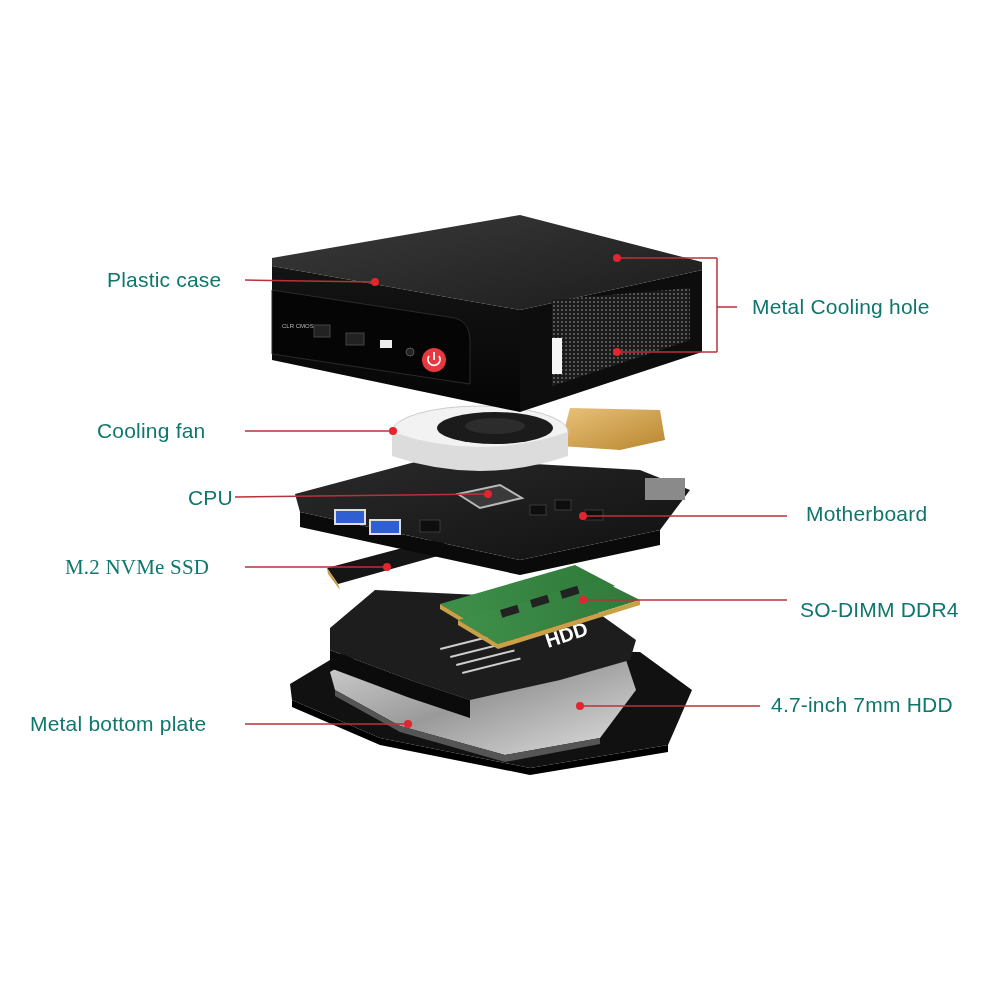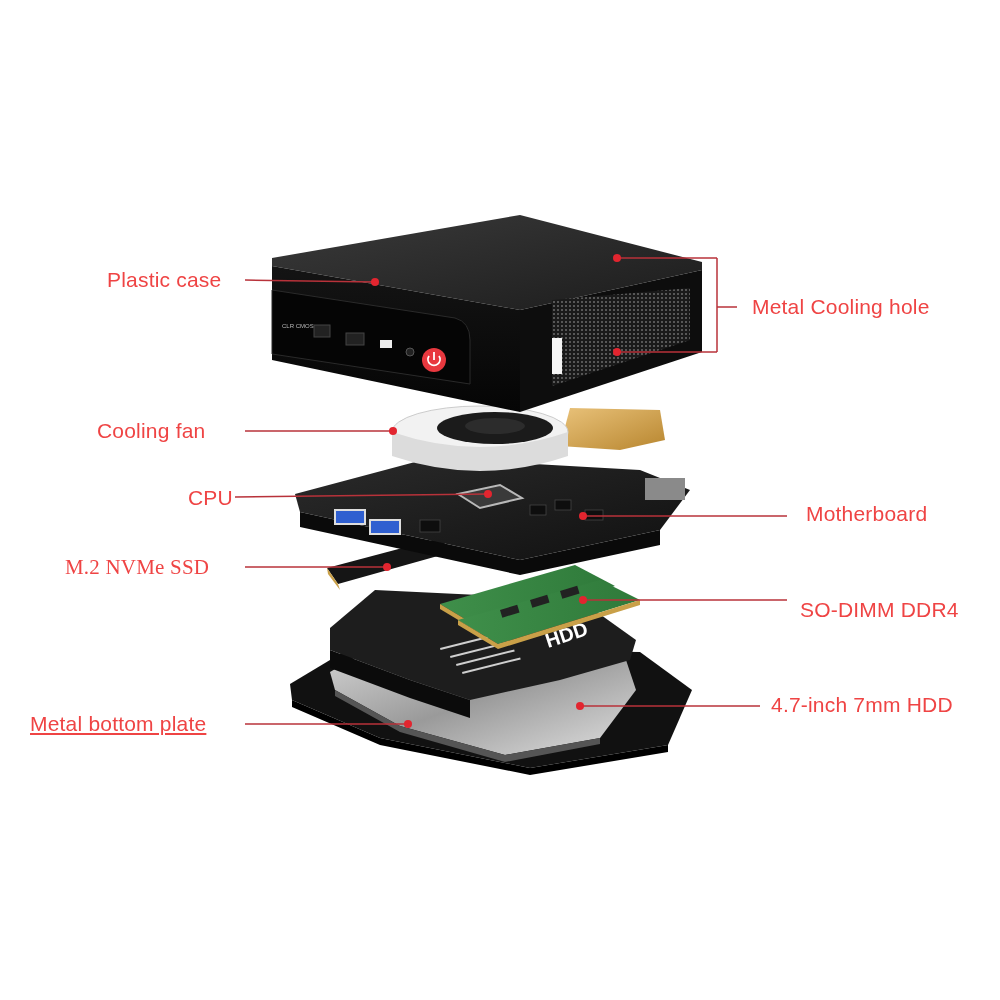--- a/index.html
+++ b/index.html
@@ -1,28 +1,28 @@
 <!DOCTYPE html>
 <html><head>
 <meta charset="utf-8">
 <style>
   html, body { margin:0; padding:0; background:#ffffff; }
   body { width:1000px; height:1000px; position:relative; overflow:hidden; font-family:"Liberation Sans", "DejaVu Sans", sans-serif; }
-  .label { position:absolute; font-size:21px; color:#ef4444; white-space:nowrap; line-height:1; letter-spacing:0.2px; }
+  .label { position:absolute; font-size:21px; color:#0f766e; white-space:nowrap; line-height:1; letter-spacing:0.2px; }
   .label.left { text-align:right; }
   svg.art { position:absolute; left:0; top:0; }
 </style>
 </head>
 <body>
 
 <div class="label left" style="left:107px; top:269px;">Plastic case</div>
 <div class="label left" style="left:97px; top:420px;">Cooling fan</div>
 <div class="label left" style="left:188px; top:487px;">CPU</div>
 <div class="label left" style="left:65px; top:557px;font-family:Liberation Serif, serif;">M.2 NVMe SSD</div>
-<div class="label left" style="left:30px; top:713px;text-decoration:underline;">Metal bottom plate</div>
+<div class="label left" style="left:30px; top:713px;">Metal bottom plate</div>
 
 <div class="label" style="left:752px; top:296px;">Metal Cooling hole</div>
 <div class="label" style="left:806px; top:503px;">Motherboard</div>
 <div class="label" style="left:800px; top:599px;">SO-DIMM DDR4</div>
 <div class="label" style="left:771px; top:694px;">4.7-inch 7mm HDD</div>
 
 <svg class="art" width="1000" height="1000" viewBox="0 0 1000 1000">
   <defs>
     <linearGradient id="caseTop" x1="0" y1="0" x2="1" y2="1">
       <stop offset="0" stop-color="#3a3a3a"></stop>

